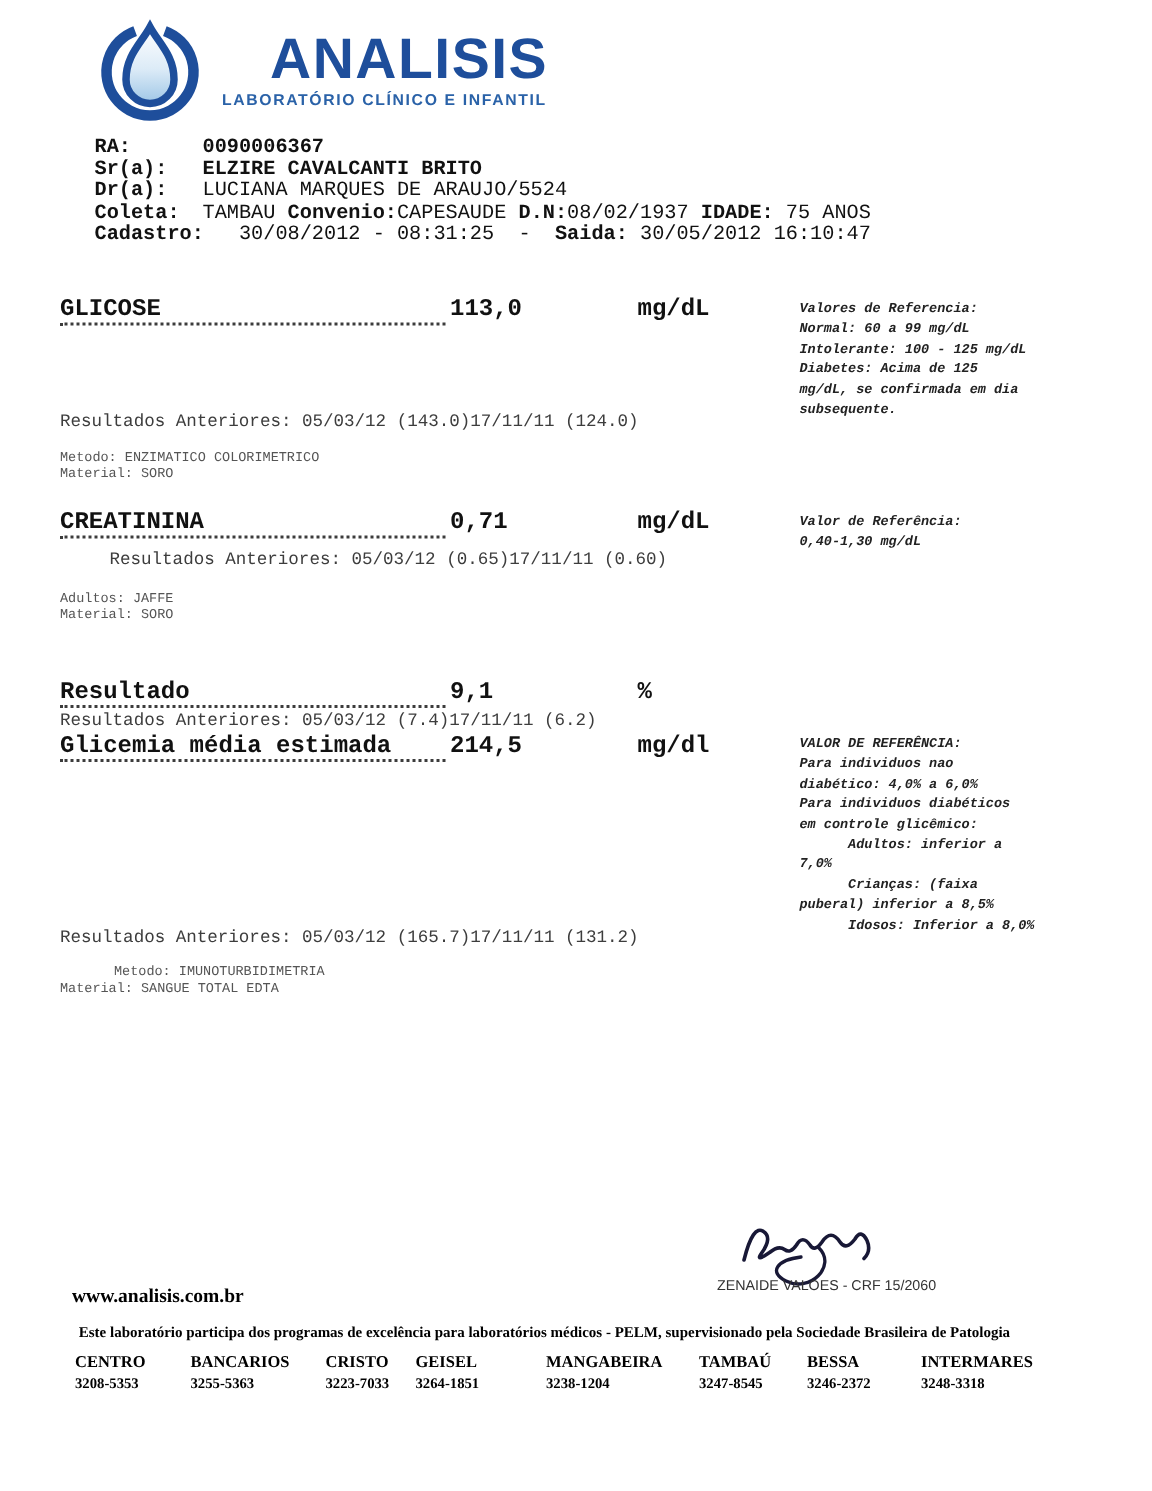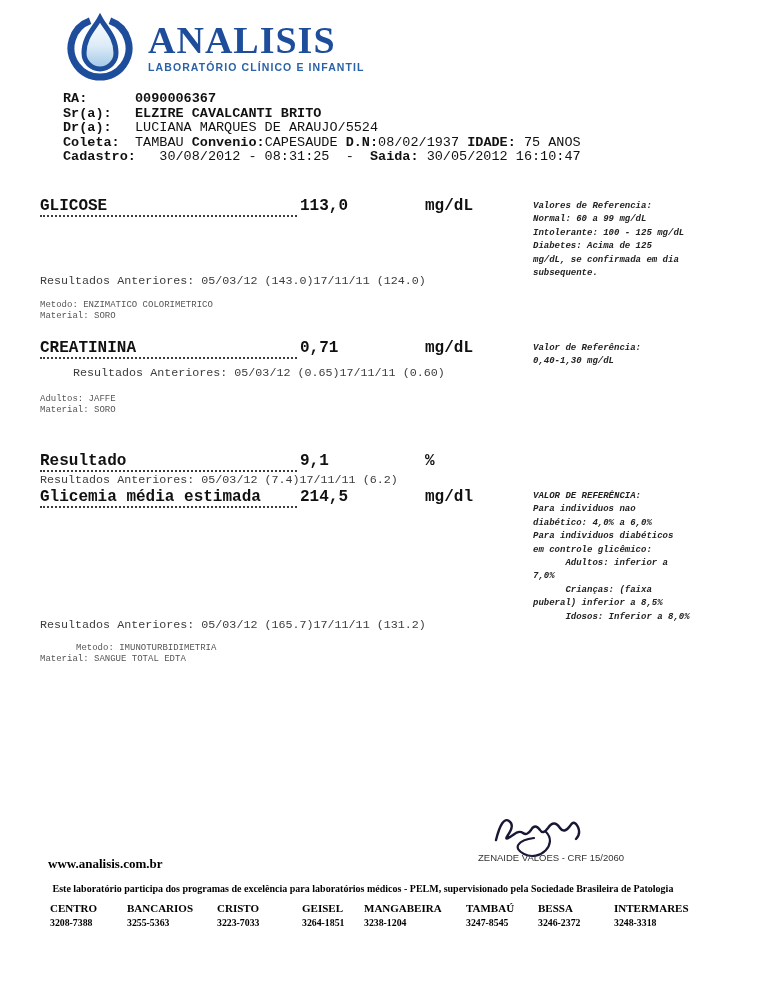--- a/index.html
+++ b/index.html
@@ -8,23 +8,24 @@
     width:768px;height:994px;
     background:#ffffff;
     font-family:"Liberation Mono","DejaVu Sans Mono",monospace;
     color:#111;
     overflow:hidden;
   }
   
   .brand{position:absolute;left:66px;top:12px;display:flex;align-items:flex-start;}
   .brand-text{margin-left:14px;padding-top:10px;}
   .brand-name{
-    font-family:Liberation Serif, serif;
+    font-family:Liberation Sans, sans-serif;
     font-weight:bold;font-size:38px;line-height:36px;letter-spacing:1px;
     color:#1e4e9b;
+    margin-left:32px;
   }
   .brand-subtitle{
     font-family:"Liberation Sans","DejaVu Sans",sans-serif;
     font-weight:bold;font-size:10.5px;letter-spacing:1.1px;
     color:#2a62a8;margin-top:3px;
   }
   
   .patient{position:absolute;left:63px;top:92px;font-size:13.5px;line-height:14.6px;}
   .prow{white-space:pre;}
   .plabel{display:inline-block;width:72px;font-weight:bold;}
@@ -170,31 +171,31 @@
     </span>
     <div class="signame">ZENAIDE VALOES - CRF 15/2060</div>
   </div>
 
   <div class="website">www.analisis.com.br</div>
   <div class="footnote"> Este laboratório participa dos programas de excelência para laboratórios médicos - PELM, supervisionado pela Sociedade Brasileira de Patologia</div>
 
   <div class="branches">
     <div class="branch" style="left:50px;">
       <div class="bn">CENTRO</div>
-      <div class="bp">3208-7388</div>
+      <div class="bp">3208-5353</div>
     </div>
     <div class="branch" style="left:127px;">
       <div class="bn">BANCARIOS</div>
       <div class="bp">3255-5363</div>
     </div>
     <div class="branch" style="left:217px;">
       <div class="bn">CRISTO</div>
       <div class="bp">3223-7033</div>
     </div>
-    <div class="branch" style="left:302px;">
+    <div class="branch" style="left:277px;">
       <div class="bn">GEISEL</div>
       <div class="bp">3264-1851</div>
     </div>
     <div class="branch" style="left:364px;">
       <div class="bn">MANGABEIRA</div>
       <div class="bp">3238-1204</div>
     </div>
     <div class="branch" style="left:466px;">
       <div class="bn">TAMBAÚ</div>
       <div class="bp">3247-8545</div>

